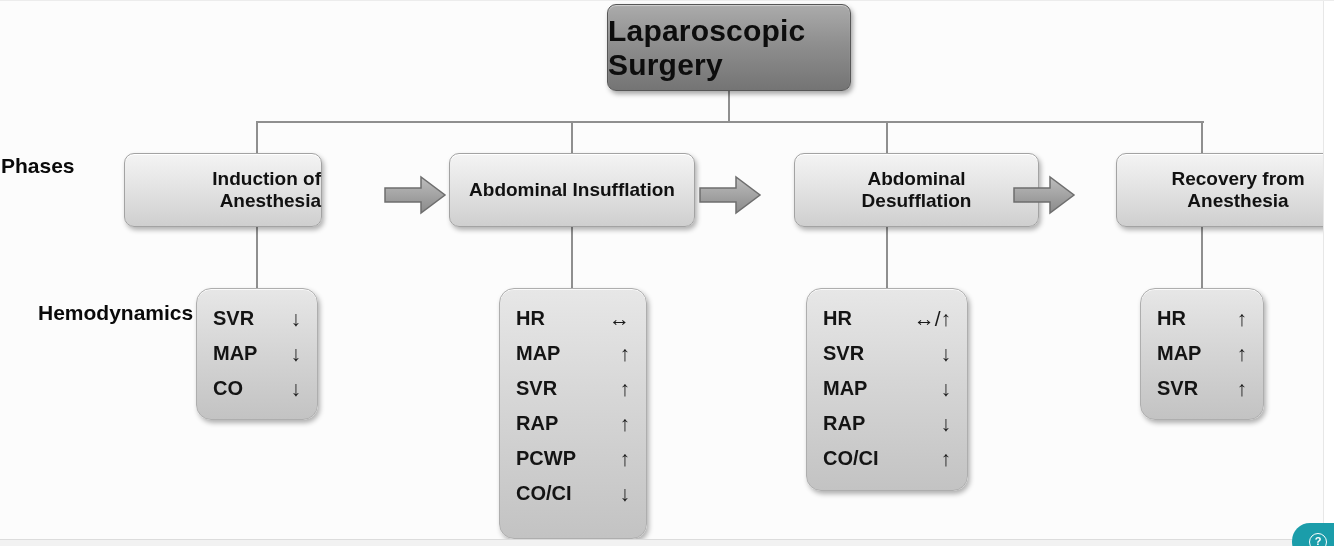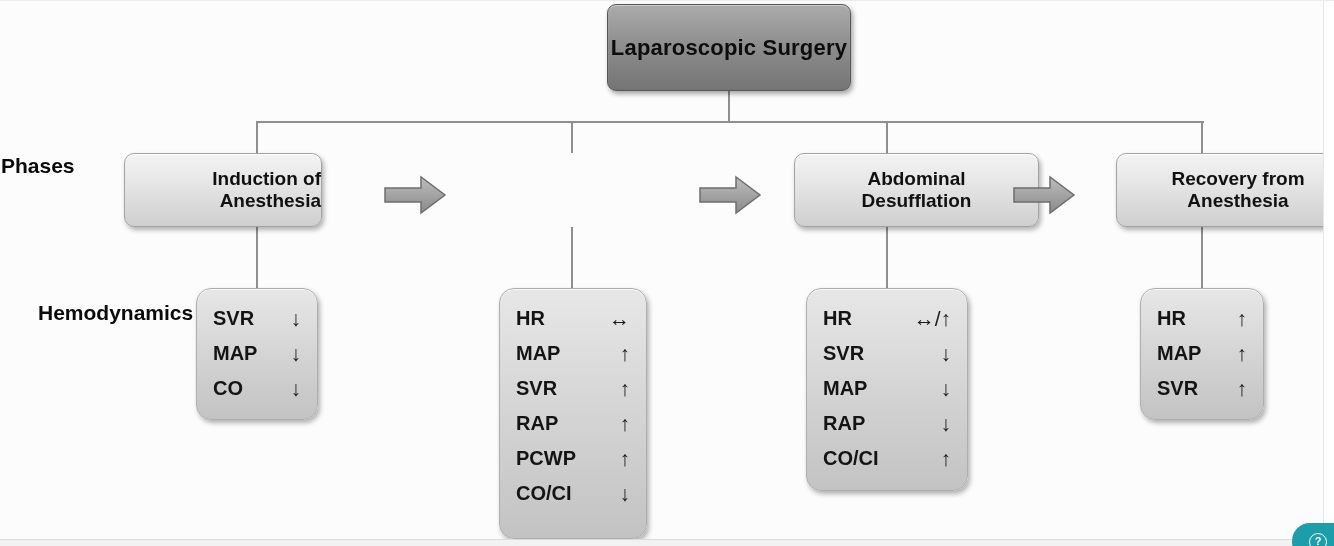--- a/index.html
+++ b/index.html
@@ -11,21 +11,21 @@
   
   .line{position:absolute;background:#8f8f8f;}
   
   .title-box{
     position:absolute;left:607px;top:3px;width:244px;height:87px;
     background:linear-gradient(180deg,#ababab 0%,#8f8f8f 45%,#747474 100%);
     border:1px solid #565656;border-radius:9px;
     box-shadow:inset 0 1px 1px rgba(255,255,255,.45), 2px 3px 5px rgba(0,0,0,.35);
     display:flex;align-items:center;justify-content:center;box-sizing:border-box;
   }
-  .title-box .txt{font-size:22px;font-weight:bold;color:#0d0d0d;letter-spacing:.2px;}
+  .title-box .txt{font-size:30px;font-weight:bold;color:#0d0d0d;letter-spacing:.2px;}
   
   .phase-box{
     position:absolute;top:152px;height:74px;
     background:linear-gradient(180deg,#f4f4f4 0%,#e4e4e4 45%,#cfcfcf 100%);
     border:1px solid #a3a3a3;border-radius:10px;
     box-shadow:inset 0 1px 0 #ffffff, 2px 3px 5px rgba(0,0,0,.30);
     display:flex;flex-direction:column;align-items:center;justify-content:center;
     box-sizing:border-box;text-align:center;
   }
   .phase-box .ln{font-size:19px;font-weight:bold;color:#111;line-height:1.18;}
@@ -80,20 +80,23 @@
   <div class="title-box">
     <span class="txt">Laparoscopic Surgery</span>
   </div>
 
   <div class="row-label" style="top:153px;">Phases</div>
   <div class="row-label" style="top:300px;padding-left:37px;">Hemodynamics</div>
 
   <div class="phase-box" style="left:124px;width:198px;align-items:flex-end;">
     <span class="ln">Induction of</span>
     <span class="ln">Anesthesia</span>
+  </div>
+  <div class="phase-box" style="left:449px;width:246px;">
+    <span class="ln">Abdominal Insufflation</span>
   </div>
   <div class="phase-box" style="left:764px;width:245px;margin-left:30px;">
     <span class="ln">Abdominal</span>
     <span class="ln">Desufflation</span>
   </div>
   <div class="phase-box" style="left:1080px;width:244px;margin-left:36px;">
     <span class="ln">Recovery from</span>
     <span class="ln">Anesthesia</span>
   </div>
 

